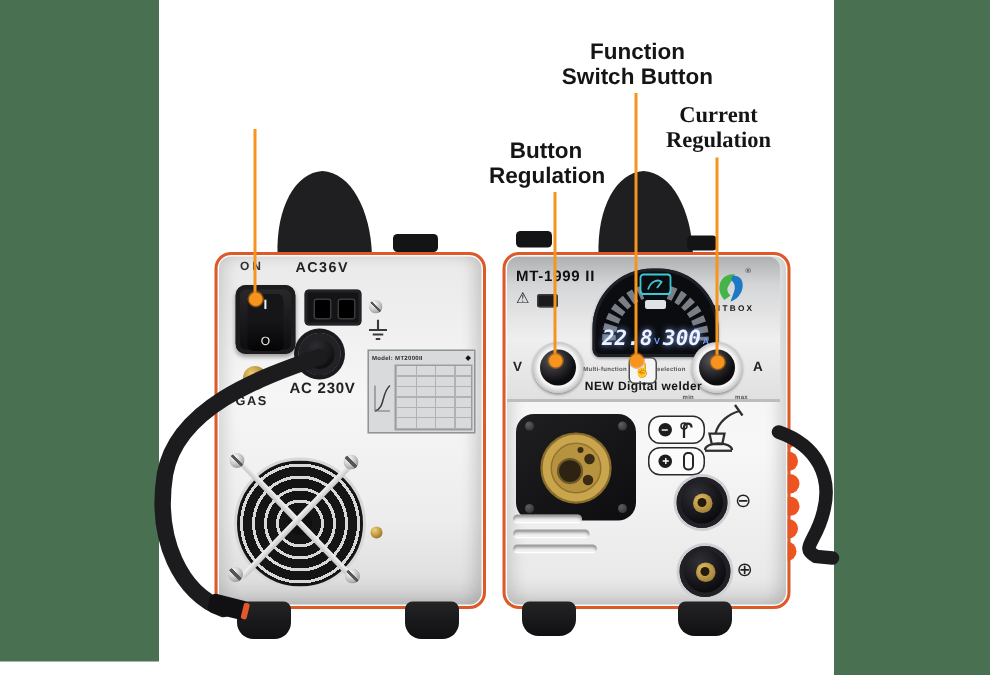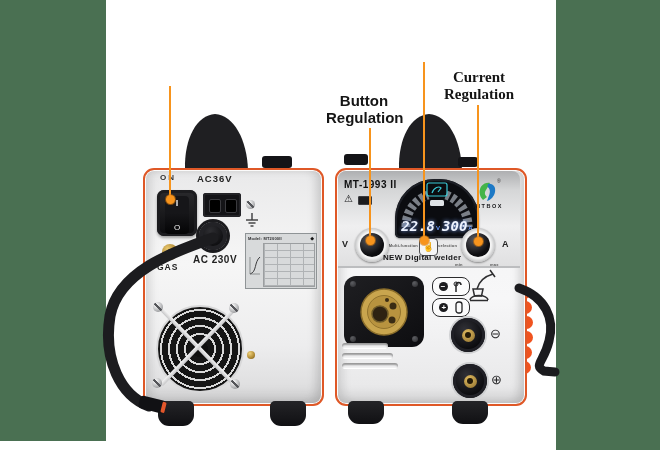--- a/index.html
+++ b/index.html
@@ -159,21 +159,21 @@
     <div class="abs fin" style="left:518px;top:286px;"></div>
     <div class="abs fin" style="left:519px;top:301px;"></div>
     <div class="abs fin" style="left:520px;top:316px;"></div>
     <div class="abs fin" style="left:520px;top:331px;"></div>
     <div class="abs fin" style="left:519px;top:346px;"></div>
     <div class="abs fin" style="left:518px;top:361px;"></div>
 
     <div class="abs machine front-face" style="left:335px;top:168px;width:188px;height:234px;"></div>
     <div class="abs front-top-panel" style="left:338px;top:171px;width:182px;height:95px;"></div>
 
-    <div class="abs" style="left:344px;top:179px;font-size:10px;font-weight:800;letter-spacing:.5px;color:#0f0f10;">MT-1993 II</div>
+    <div class="abs" style="left:344px;top:179px;font-size:10px;font-weight:800;letter-spacing:.5px;color:#0f0f10;">MT-1999 II</div>
     <div class="abs" style="left:344px;top:193px;font-size:10px;color:#1a1a1c;">⚠</div>
     <div class="abs" style="left:358px;top:196px;width:14px;height:9px;background:#1c1c1f;border-radius:2px;
                 box-shadow:inset 0 0 0 1px #3c3c40;"></div>
 
     <div class="abs lcd" style="left:383px;top:179px;width:84px;height:59px;">
       <svg class="abs" style="left:0;top:0;" width="84" height="59" viewBox="0 0 84 59">
         <path d="M11 48 A33 33 0 0 1 33 16" stroke="#8e949c" stroke-width="9" fill="none" stroke-dasharray="4 2.5" opacity=".85"></path>
         <path d="M51 16 A33 33 0 0 1 73 48" stroke="#8e949c" stroke-width="9" fill="none" stroke-dasharray="4 2.5" opacity=".85"></path>
         <rect x="32" y="4" width="20" height="13" rx="2" fill="none" stroke="#3bc9d6" stroke-width="1.2"></rect>
         <path d="M37 14 C39 8 44 7 46 9 L43 13" stroke="#3bc9d6" stroke-width="1.2" fill="none"></path>
@@ -206,21 +206,21 @@
     </div>
     <div class="abs tiny" style="left:438px;top:243px;width:30px;">selection</div>
 
     <div class="abs knob-ring" style="left:461px;top:228px;width:34px;height:34px;">
       <div class="abs knob" style="left:5px;top:5px;width:24px;height:24px;"></div>
     </div>
     <div class="abs small-txt" style="left:502px;top:239px;font-size:9px;">A</div>
     <div class="abs tiny" style="left:455px;top:262px;">min</div>
     <div class="abs tiny" style="left:490px;top:262px;">max</div>
 
-    <div class="abs" style="left:383px;top:253px;width:92px;text-align:left;font-size:8px;font-weight:bold;
+    <div class="abs" style="left:383px;top:253px;width:92px;text-align:center;font-size:8px;font-weight:bold;
                 letter-spacing:.3px;color:#141416;">NEW Digital welder</div>
 
     <div class="abs euro-plate" style="left:344px;top:276px;width:80px;height:71px;">
       <div class="abs euro-screw" style="left:6px;top:5px;"></div>
       <div class="abs euro-screw" style="left:68px;top:5px;"></div>
       <div class="abs euro-screw" style="left:6px;top:60px;"></div>
       <div class="abs euro-screw" style="left:68px;top:60px;"></div>
       <svg class="abs" style="left:16px;top:12px;" width="48" height="48" viewBox="0 0 48 48">
         <circle cx="24" cy="24" r="23" fill="#c9a54e" stroke="#8a6d2a" stroke-width="1.5"></circle>
         <circle cx="24" cy="24" r="16.5" fill="#b8933f" stroke="#93742d" stroke-width="1"></circle>
@@ -282,20 +282,22 @@
       <rect x="139" y="398" width="27" height="13" rx="4" fill="#111114"></rect>
       <rect x="162" y="399" width="4" height="11" rx="1.5" fill="#e2572b"></rect>
     </g>
     <path d="M519 288 C545 297 555 318 549 341 C544 362 533 365 544 371 L555 372" stroke="#1b1b1e" stroke-width="9" fill="none" stroke-linecap="round"></path>
   </svg>
 
   <div style="position:absolute;inset:0;z-index:50;">
     <div class="abs ann-line" style="left:169px;top:86px;height:112px;"></div>
     <div class="abs ann-dot" style="left:165.5px;top:195px;"></div>
 
+    <div class="abs ann-label" style="left:370px;top:26px;width:110px;">Function
+Switch Button</div>
     <div class="abs ann-line" style="left:423px;top:62px;height:176px;"></div>
     <div class="abs ann-dot" style="left:419.5px;top:236px;"></div>
 
     <div class="abs ann-label" style="left:326px;top:92px;width:76px;">Button
 Regulation</div>
     <div class="abs ann-line" style="left:369px;top:128px;height:108px;"></div>
     <div class="abs ann-dot" style="left:365.5px;top:236px;"></div>
 
     <div class="abs ann-label" style="left:440px;top:69px;width:78px;font-family:Liberation Serif, serif;">Current
 Regulation</div>

